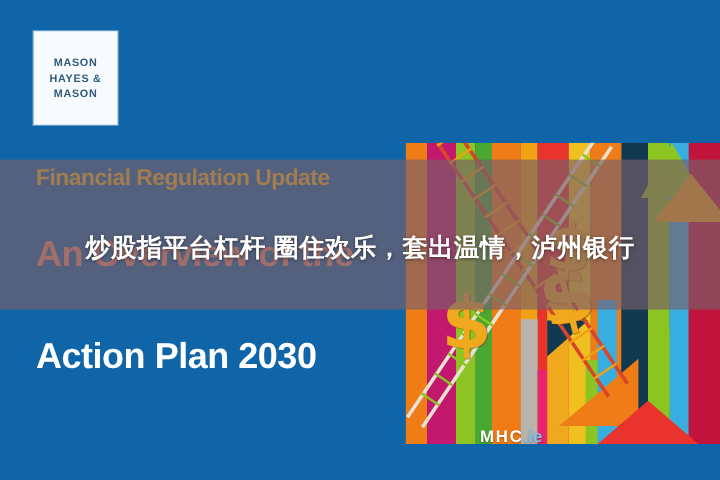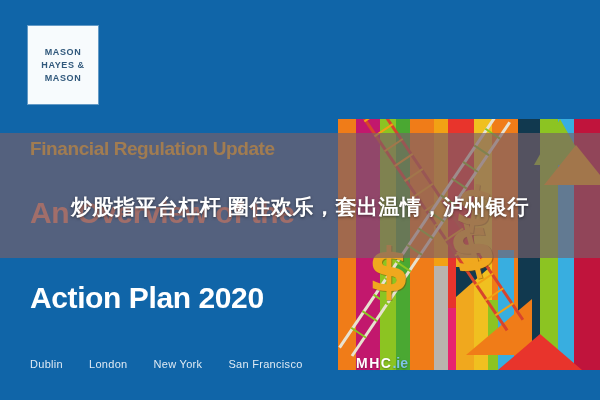--- a/index.html
+++ b/index.html
@@ -109,20 +109,21 @@
   
   #mhc {
     position: absolute;
     left: 356px;
     top: 355px;
     font-size: 14px;
     font-weight: bold;
     letter-spacing: 1.5px;
     color: #ffffff;
     text-shadow: 0 1px 2px rgba(0,0,0,.35);
+    padding-left: 44px;
   }
   #mhc .dotie { color: #7fc4e8; letter-spacing: 0; }
 
   
   #overlay-band {
     position: absolute;
     left: 0;
     top: 133px;
     width: 600px;
     height: 125px;
@@ -226,28 +227,22 @@
   </div>
 
   <div id="logo-card">
     <div class="lline">MASON</div>
     <div class="lline">HAYES &amp;</div>
     <div class="lline">MASON</div>
   </div>
 
   <div class="poster-line" id="pl-over">An Overview of the</div>
   <div class="poster-line" id="pl-update">Financial Regulation Update</div>
-  <div class="poster-line" id="pl-action">Action Plan 2020</div>
-
-  <div id="cities">
-    <span>Dublin</span>
-    <span>London</span>
-    <span>New York</span>
-    <span>San Francisco</span>
-  </div>
+  <div class="poster-line" id="pl-action">Action Plan 2030</div>
+
 
   <div id="mhc">
     <span>MHC</span><span class="dotie">.ie</span>
   </div>
 
   <div id="overlay-band"></div>
   <div id="caption">
     <span class="cap-line">炒股指平台杠杆 圈住欢乐，套出温情，泸州银行</span>
   </div>
 

